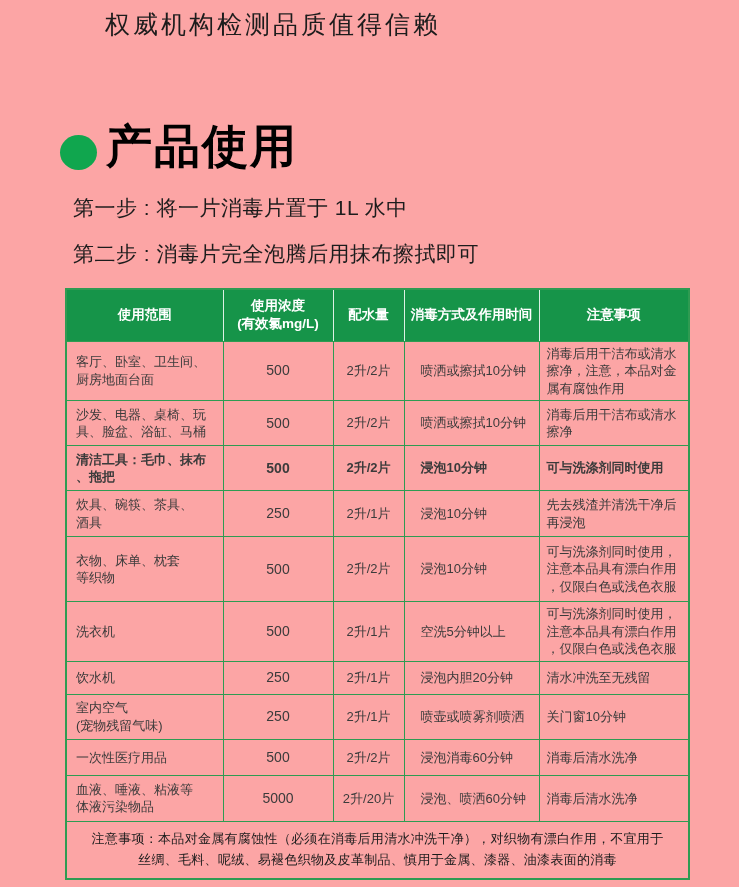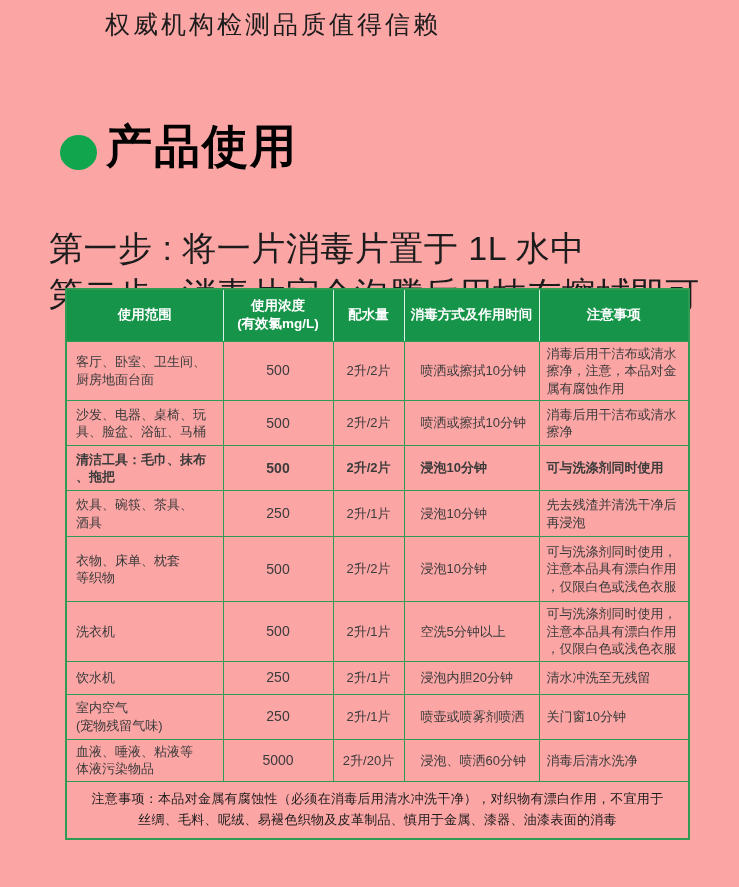--- a/index.html
+++ b/index.html
@@ -17,21 +17,21 @@
   .top-note{
     position:absolute;left:105px;top:8px;
     font-size:25px;color:var(--body-text);letter-spacing:3px;font-weight:500;
     white-space:nowrap;
   }
 
   .section-header{position:absolute;left:60px;top:116px;display:flex;align-items:center;}
   .bullet{width:37px;height:35px;border-radius:50%;background:var(--bullet-green);margin-top:10px;flex:0 0 auto;}
   .section-title{margin-left:9px;font-size:46px;font-weight:900;color:var(--title-black);letter-spacing:2px;white-space:nowrap;}
 
-  .step{position:absolute;left:49px;font-size:34px;color:var(--body-text);letter-spacing:0.5px;white-space:nowrap;margin-top:32px;}
+  .step{position:absolute;left:73px;font-size:21px;color:var(--body-text);letter-spacing:0.5px;white-space:nowrap;}
   .step1{top:194px;}
   .step2{top:240px;}
 
   table.usage{
     position:absolute;left:65px;top:288px;width:623px;
     border-collapse:collapse;table-layout:fixed;
     border:2px solid var(--border-green);
   }
   thead tr{height:52px;}
   th{
@@ -168,20 +168,27 @@
       </tr>
       <tr>
         <td class="c1">室内空气
 (宠物残留气味)</td>
         <td class="c2">250</td>
         <td class="c3">2升/1片</td>
         <td class="c4">喷壶或喷雾剂喷洒</td>
         <td class="c5">关门窗10分钟</td>
       </tr>
       <tr>
+        <td class="c1">一次性医疗用品</td>
+        <td class="c2">500</td>
+        <td class="c3">2升/2片</td>
+        <td class="c4">浸泡消毒60分钟</td>
+        <td class="c5">消毒后清水洗净</td>
+      </tr>
+      <tr>
         <td class="c1">血液、唾液、粘液等
 体液污染物品</td>
         <td class="c2">5000</td>
         <td class="c3">2升/20片</td>
         <td class="c4">浸泡、喷洒60分钟</td>
         <td class="c5">消毒后清水洗净</td>
       </tr>
       <tr class="note-row">
         <td class="note-cell" colspan="5">注意事项：本品对金属有腐蚀性（必须在消毒后用清水冲洗干净），对织物有漂白作用，不宜用于
 丝绸、毛料、呢绒、易褪色织物及皮革制品、慎用于金属、漆器、油漆表面的消毒</td>

